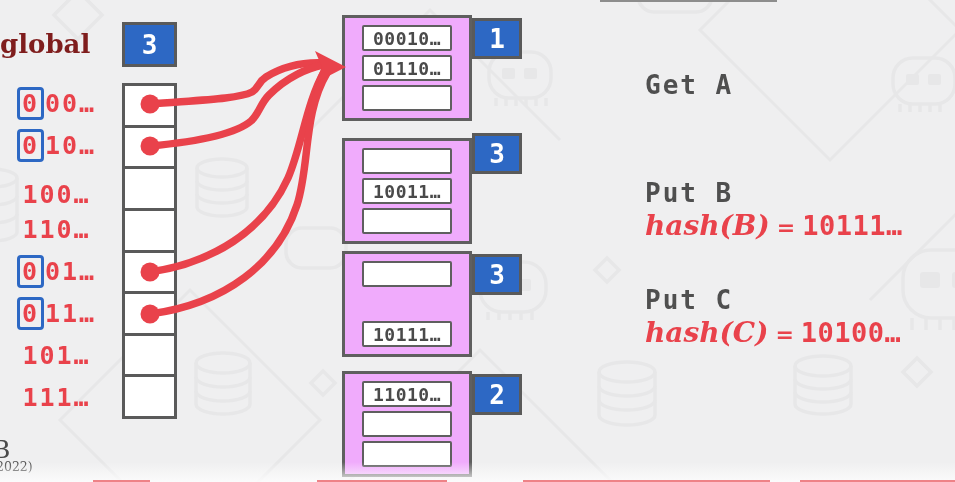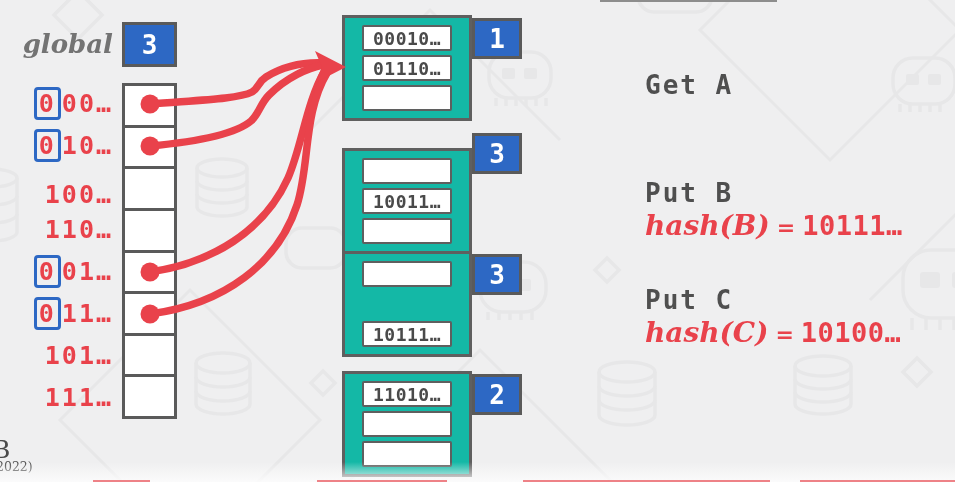--- a/index.html
+++ b/index.html
@@ -6,48 +6,48 @@
   body{
     width:955px;height:482px;position:relative;overflow:hidden;
     background:#efeff0;
     font-family:"DejaVu Sans Mono", monospace;
   }
   .abs{position:absolute;}
   
   #watermark{position:absolute;left:0;top:0;z-index:0;}
   
   .global-label{
-    left:0;top:29px;width:113px;text-align:right;
-    font-family:"DejaVu Serif", serif;font-style:italic;font-weight:bold;
-    font-size:26px;color:#737373;z-index:2;
+    left:0;top:29px;width:113px;
+    font-family:"DejaVu Serif", serif;font-weight:bold;
+    font-size:26px;color:#7f1d1d;z-index:2;
   }
   .depth-box{
     width:55px;height:45px;background:#2d68c4;border:3px solid #5a5a5a;
     box-sizing:border-box;display:flex;align-items:center;justify-content:center;
     color:#ffffff;font-weight:bold;font-size:26px;z-index:2;
   }
   #global-box{left:122px;top:22px;}
   
   #dir-col{
     left:122px;top:83px;width:55px;height:336px;background:#ffffff;
     border:3px solid #5a5a5a;box-sizing:border-box;display:flex;flex-direction:column;z-index:2;
   }
   #dir-col .cell{flex:1;background:#ffffff;}
   #dir-col .cell + .cell{border-top:3px solid #5a5a5a;}
   .dir-label{
-    left:0;width:113px;height:34px;line-height:34px;text-align:right;
+    left:0;width:113px;height:34px;line-height:34px;text-align:center;
     color:#e9424b;font-weight:bold;font-size:25px;letter-spacing:2px;z-index:2;white-space:nowrap;
   }
   .bit-box{
     display:inline-block;border:3px solid #2d68c4;border-radius:4px;
     padding:0 2px;line-height:27px;margin-right:1px;
   }
   
   .bucket{
-    left:342px;width:130px;height:106px;background:#14b8a6;
+    left:342px;width:130px;height:106px;background:#f0abfc;
     border:3px solid #5f5f5f;box-sizing:border-box;
     display:flex;flex-direction:column;justify-content:space-between;
     padding:7px 17px;z-index:2;
   }
   .slot{
     height:26px;background:#ffffff;border:2px solid #5f5f5f;border-radius:2px;
     box-sizing:border-box;display:flex;align-items:center;justify-content:center;
     color:#4a4a4a;font-weight:bold;font-size:18px;letter-spacing:0.5px;white-space:nowrap;
   }
   .badge{left:472px;width:50px;height:41px;}
@@ -181,21 +181,21 @@
 
 <div class="abs bucket" style="top:15px">
   <div class="slot">00010…</div>
   <div class="slot">01110…</div>
   <div class="slot"></div>
 </div>
 <div class="abs depth-box badge" style="top:18px">
     <span>1</span>
   </div>
 
-<div class="abs bucket" style="top:148px">
+<div class="abs bucket" style="top:138px">
   <div class="slot"></div>
   <div class="slot">10011…</div>
   <div class="slot"></div>
 </div>
 <div class="abs depth-box badge" style="top:133px">
     <span>3</span>
   </div>
 
 <div class="abs bucket" style="top:251px">
   <div class="slot"></div>

